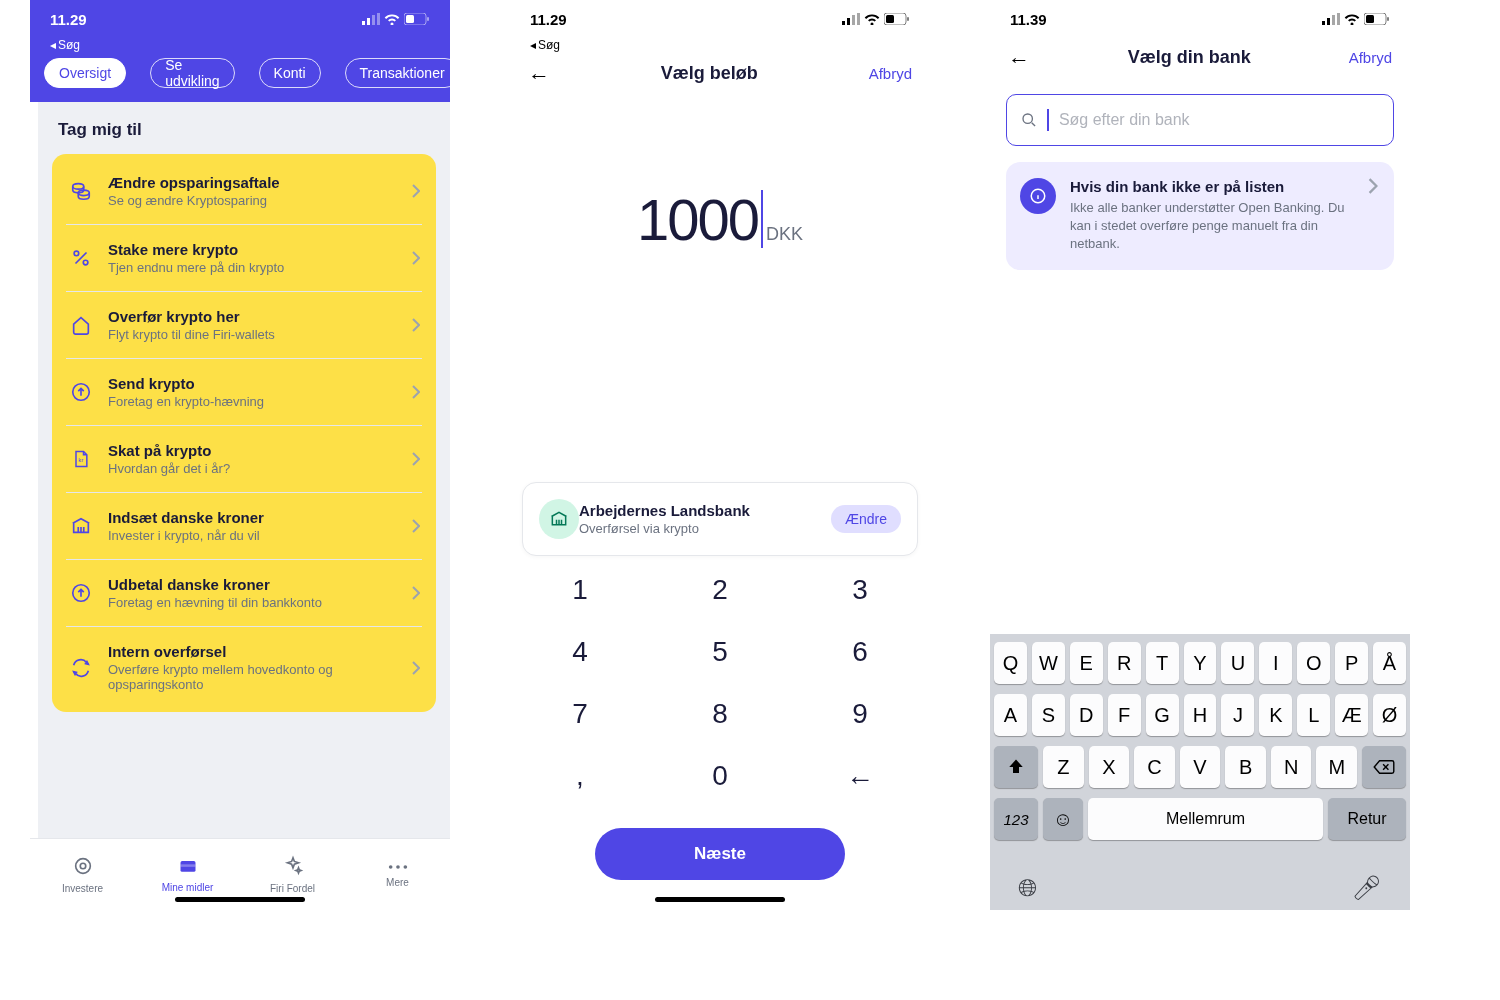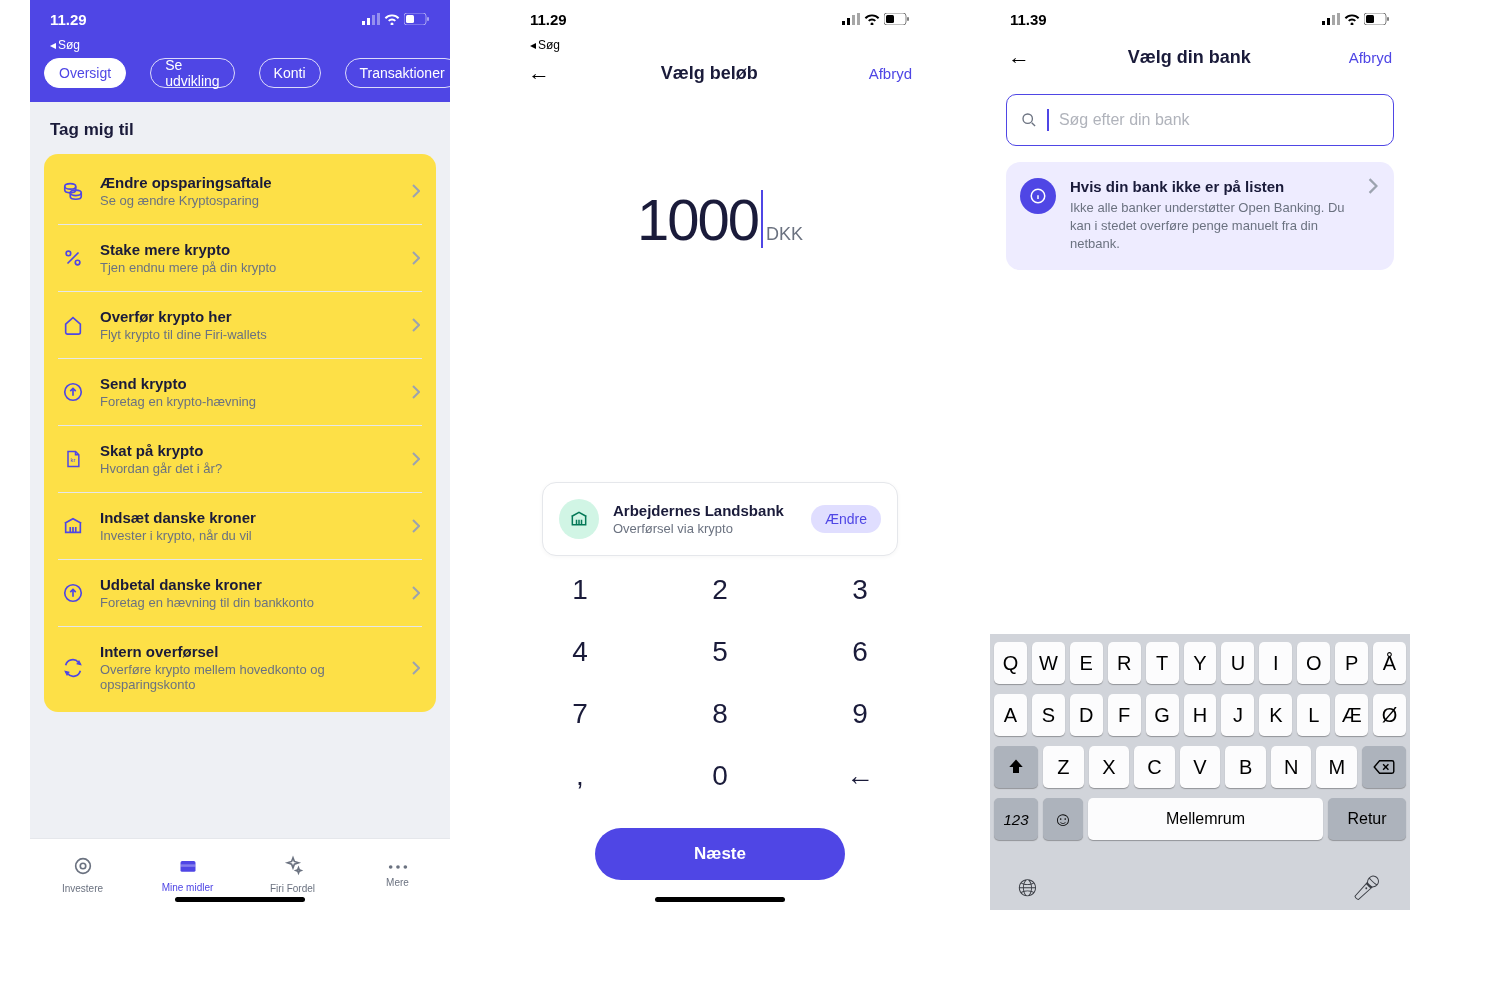--- a/index.html
+++ b/index.html
@@ -25,21 +25,21 @@
   .status-right { display:flex; align-items:center; gap:4px; }
   .status-right svg { display:block; }
 
   
   .p1-top { background:var(--purple); color:#fff; padding-bottom:14px; }
   .p1-back { font-size:12px; padding:0 20px 6px; display:flex; align-items:center; gap:2px; }
   .pills { display:flex; gap:24px; padding:0 14px; }
   .pill { height:30px; padding:0 14px; border:1px solid rgba(255,255,255,.8); border-radius:16px; display:flex; align-items:center; font-size:14px; color:#fff; font-weight:500; }
   .pill.active { background:#fff; color:var(--purple); border-color:#fff; }
 
-  .p1-body { flex:1; background:var(--bg-gray); padding:0 14px 10px; overflow:hidden; }
+  .p1-body { flex:1; background:var(--bg-gray); padding:0 14px 10px; overflow:hidden;margin-left:8px; }
   .p1-heading { font-size:17px; font-weight:600; color:var(--dark-text); padding:18px 6px 14px; }
   .p1-card { background:#fde047; border-radius:14px; padding:4px 14px; }
   .p1-row { display:flex; align-items:center; gap:14px; padding:16px 2px; border-bottom:1px solid var(--border-gray); }
   .p1-row:last-child { border-bottom:none; }
   .p1-icon { width:26px; display:flex; justify-content:center; color:var(--purple); flex-shrink:0; }
   .p1-txt { flex:1; }
   .p1-title { font-size:15px; font-weight:600; color:var(--dark-text); }
   .p1-sub { font-size:13px; color:var(--gray-text); margin-top:2px; }
   .chev { color:var(--light-gray); }
 
@@ -53,21 +53,21 @@
   .nav { display:flex; align-items:center; justify-content:space-between; padding:6px 18px 10px; }
   .nav-title { font-size:18px; font-weight:700; color:var(--dark-text); }
   .nav-cancel { color:var(--purple); font-size:15px; }
   .nav-back { font-size:22px; color:#000; }
 
   .amount-wrap { text-align:center; padding-top:90px; }
   .amount { font-size:58px; font-weight:400; color:var(--dark-text); letter-spacing:-2px; display:inline-block; position:relative; }
   .amount .cursor { display:inline-block; width:2px; height:58px; background:var(--purple); vertical-align:text-bottom; margin:0 3px 4px; }
   .amount .curr { font-size:18px; color:var(--gray-text); vertical-align:baseline; letter-spacing:0; }
 
-  .bank-card { margin:52px 32px 0; background:#fff; border:1px solid var(--border-gray); border-radius:14px; padding:16px; display:flex; align-items:center; gap:14px; box-shadow:0 1px 4px rgba(0,0,0,.04);}
+  .bank-card { margin:52px 12px 0; background:#fff; border:1px solid var(--border-gray); border-radius:14px; padding:16px; display:flex; align-items:center; box-shadow:0 1px 4px rgba(0,0,0,.04);}
   .bank-icon { width:40px; height:40px; border-radius:20px; background:var(--green-bg); display:flex; align-items:center; justify-content:center; color:#047857; }
   .bank-txt { flex:1; }
   .bank-name { font-size:15px; font-weight:600; color:var(--dark-text); }
   .bank-sub { font-size:13px; color:var(--gray-text); margin-top:2px; }
   .change-btn { background:var(--purple-light); color:var(--purple); padding:6px 14px; border-radius:14px; font-size:14px; font-weight:500; }
 
   .keypad { padding:18px 40px 0; }
   .keypad-row { display:flex; justify-content:space-between; margin-bottom:30px; }
   .key { width:60px; text-align:center; font-size:28px; color:var(--dark-text); }
   .next-btn { margin:0 auto; background:var(--purple); color:#fff; width:250px; height:52px; border-radius:28px; display:flex; align-items:center; justify-content:center; font-size:17px; font-weight:600; }

